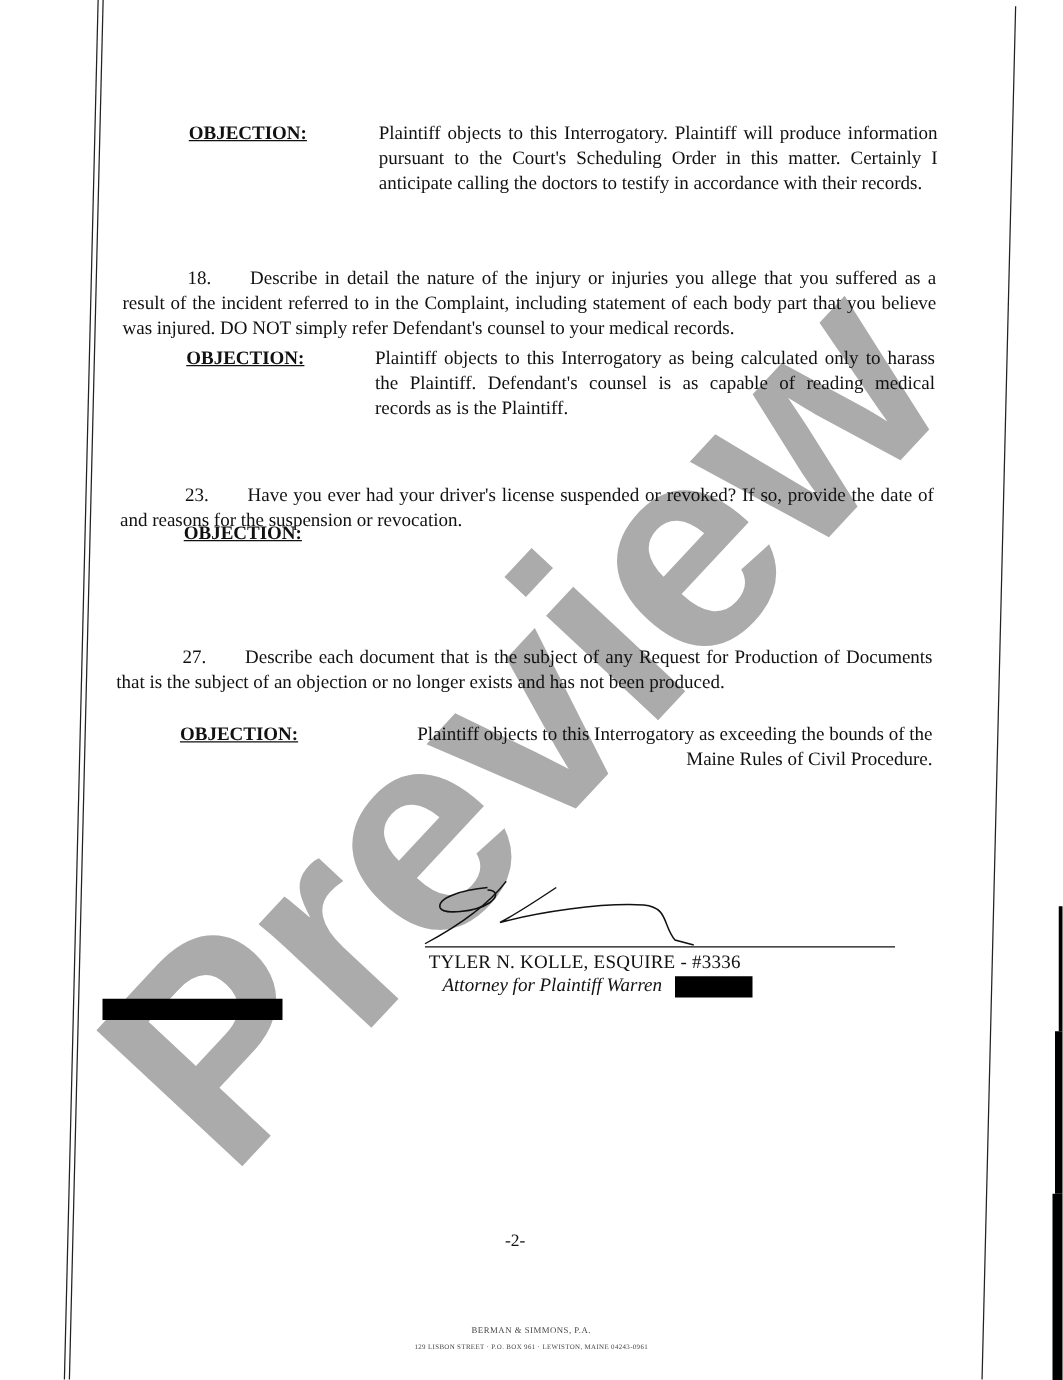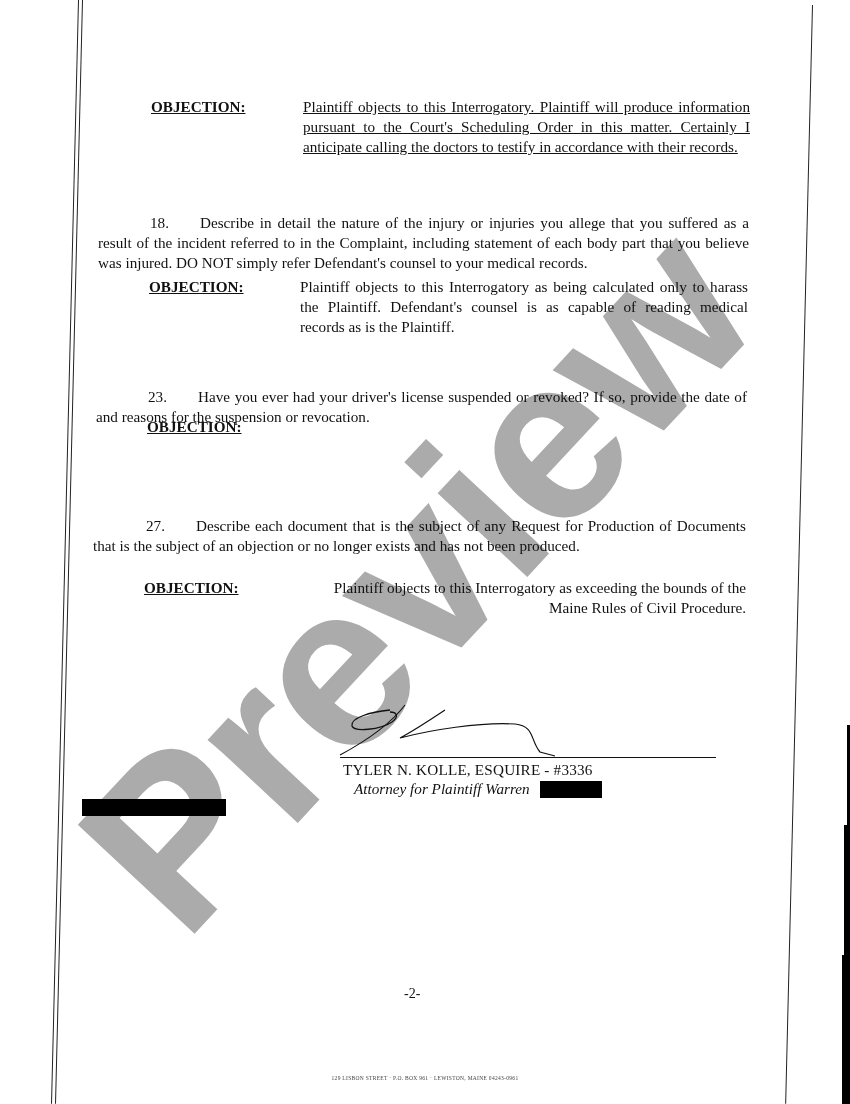--- a/index.html
+++ b/index.html
@@ -51,21 +51,21 @@
   <div class="edge-strip" style="top:825px;width:6px;height:130px;"></div>
   <div class="edge-strip" style="top:955px;width:8px;height:149px;"></div>
 
   <div class="watermark">Preview</div>
 
   <div class="content">
 
     <div class="obj-block" style="left:151px;top:97px;">
       <span class="obj-label">OBJECTION:</span>
     </div>
-    <div class="obj-text" style="left:303px;top:97px;width:447px;text-decoration:underline;">Plaintiff objects to this Interrogatory. Plaintiff will produce information pursuant to the Court's Scheduling Order in this matter. Certainly I anticipate calling the doctors to testify in accordance with their records.</div>
+    <div class="obj-text" style="left:303px;top:97px;width:447px;">Plaintiff objects to this Interrogatory. Plaintiff will produce information pursuant to the Court's Scheduling Order in this matter. Certainly I anticipate calling the doctors to testify in accordance with their records.</div>
 
     <div class="q-block" style="left:98px;top:197px;width:651px;text-indent:52px;">
       <span class="q-num" style="width:50px;text-indent:0;">18.</span><span>Describe in detail the nature of the injury or injuries you allege that you suffered as a result of the incident referred to in the Complaint, including statement of each body part that you believe was injured. DO NOT simply refer Defendant's counsel to your medical records.</span>
     </div>
 
     <div class="obj-block" style="left:149px;top:277px;">
       <span class="obj-label">OBJECTION:</span>
     </div>
     <div class="obj-text" style="left:300px;top:277px;width:448px;">Plaintiff objects to this Interrogatory as being calculated only to harass the Plaintiff. Defendant's counsel is as capable of reading medical records as is the Plaintiff.</div>
 
@@ -94,15 +94,16 @@
     </svg>
     <div class="sig-line"></div>
     <div class="sig-name">TYLER N. KOLLE, ESQUIRE - #3336</div>
     <div class="sig-title">
       <span>Attorney for Plaintiff Warren</span>
     </div>
     <div class="redact" style="left:540px;top:781px;width:62px;height:17px;"></div>
     <div class="redact" style="left:82px;top:799px;width:144px;height:17px;"></div>
 
     <div class="page-number">-2-</div>
+    <div class="footer-firm">BERMAN &amp; SIMMONS, P.A.</div>
     <div class="footer-addr">129 LISBON STREET · P.O. BOX 961 · LEWISTON, MAINE 04243-0961</div>
   </div>
 </div>
 
 </body></html>

